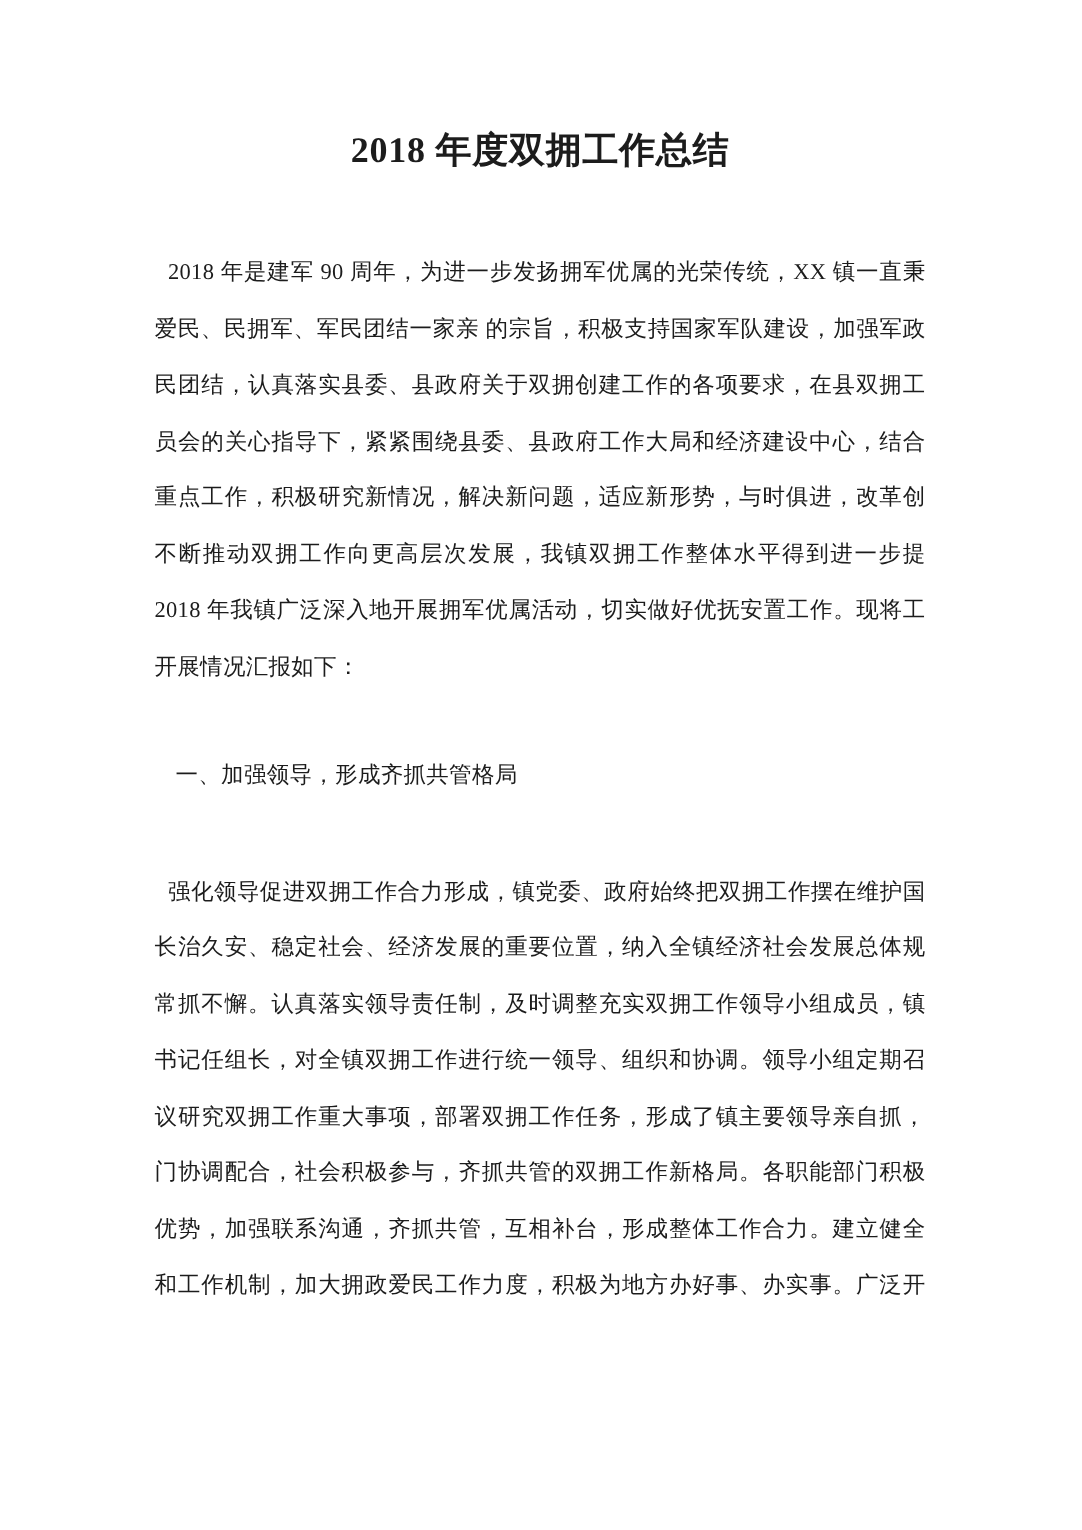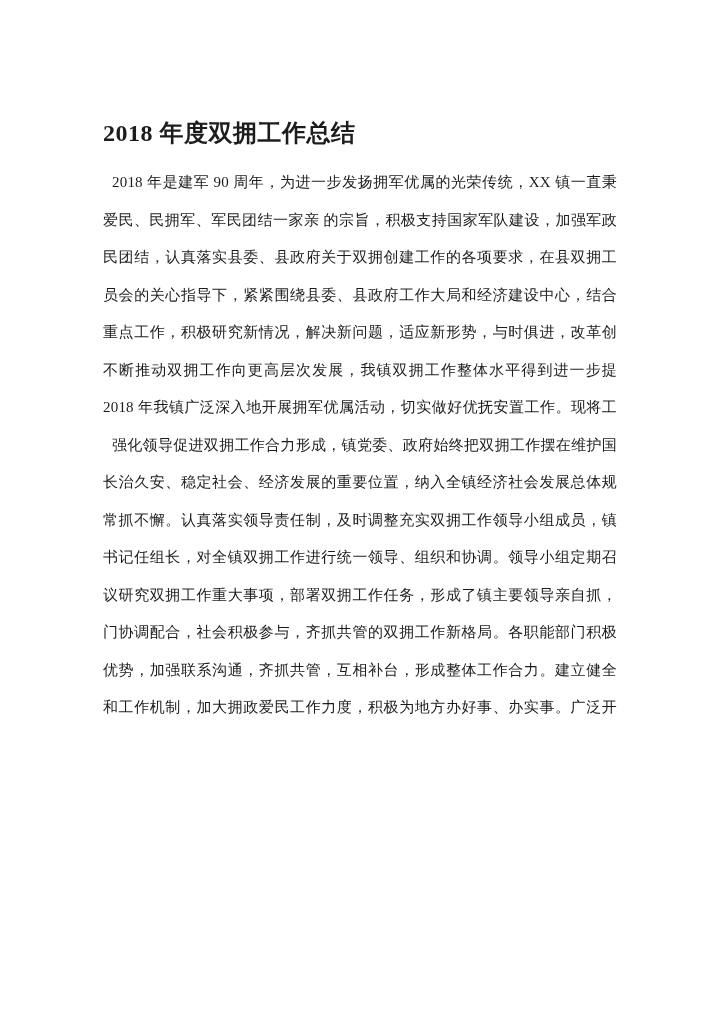--- a/index.html
+++ b/index.html
@@ -15,23 +15,24 @@
     font-family: "Liberation Serif", "DejaVu Serif", serif;
     overflow: hidden;
   }
   .doc-page {
     position: absolute;
     inset: 0;
     background: #ffffff;
   }
   .doc-title {
     position: absolute;
-    top: 100px;
+    top: 68px;
     left: 103px;
     width: 514px;
+    text-align: center;
     font-size: 24px;
     line-height: 34px;
     font-weight: bold;
     letter-spacing: 0.5px;
     white-space: nowrap;
   }
   .document-body {
     position: absolute;
     top: 164px;
     left: 103px;
@@ -73,20 +74,24 @@
   <h1 class="doc-title">2018 年度双拥工作总结</h1>
   <div class="document-body">
       <div class="paragraph body">
         <div class="line first">2018 年是建军 90 周年，为进一步发扬拥军优属的光荣传统，XX 镇一直秉承 军</div>
         <div class="line">爱民、民拥军、军民团结一家亲 的宗旨，积极支持国家军队建设，加强军政军</div>
         <div class="line">民团结，认真落实县委、县政府关于双拥创建工作的各项要求，在县双拥工作委</div>
         <div class="line">员会的关心指导下，紧紧围绕县委、县政府工作大局和经济建设中心，结合四项</div>
         <div class="line">重点工作，积极研究新情况，解决新问题，适应新形势，与时俱进，改革创新，</div>
         <div class="line">不断推动双拥工作向更高层次发展，我镇双拥工作整体水平得到进一步提高。在</div>
         <div class="line">2018 年我镇广泛深入地开展拥军优属活动，切实做好优抚安置工作。现将工作</div>
+        <div class="line para-end">开展情况汇报如下：</div>
+      </div>
+      <div class="paragraph heading">
+        <div class="line first para-end">一、加强领导，形成齐抓共管格局</div>
       </div>
       <div class="paragraph body">
         <div class="line first">强化领导促进双拥工作合力形成，镇党委、政府始终把双拥工作摆在维护国家</div>
         <div class="line">长治久安、稳定社会、经济发展的重要位置，纳入全镇经济社会发展总体规划，</div>
         <div class="line">常抓不懈。认真落实领导责任制，及时调整充实双拥工作领导小组成员，镇党委</div>
         <div class="line">书记任组长，对全镇双拥工作进行统一领导、组织和协调。领导小组定期召开会</div>
         <div class="line">议研究双拥工作重大事项，部署双拥工作任务，形成了镇主要领导亲自抓，各部</div>
         <div class="line">门协调配合，社会积极参与，齐抓共管的双拥工作新格局。各职能部门积极发挥</div>
         <div class="line">优势，加强联系沟通，齐抓共管，互相补台，形成整体工作合力。建立健全领导</div>
         <div class="line">和工作机制，加大拥政爱民工作力度，积极为地方办好事、办实事。广泛开展军</div>

